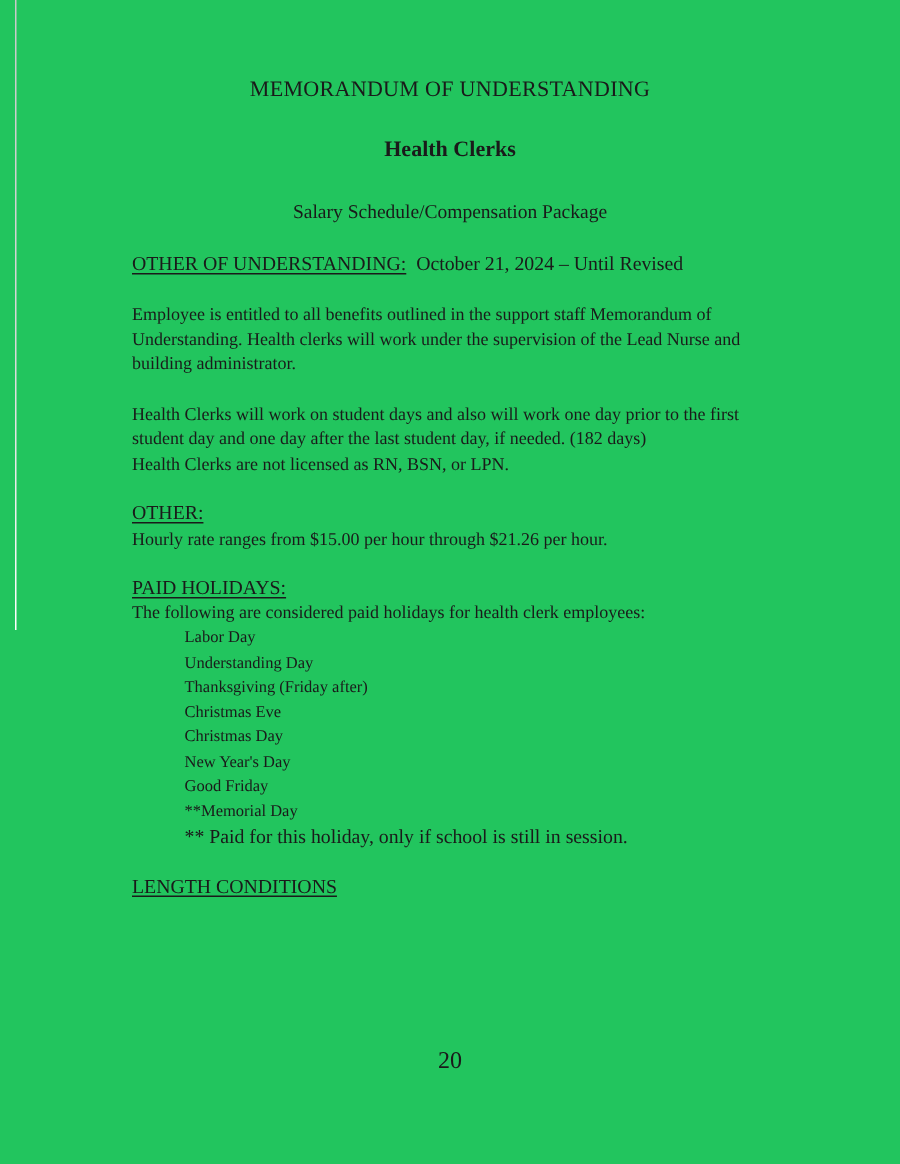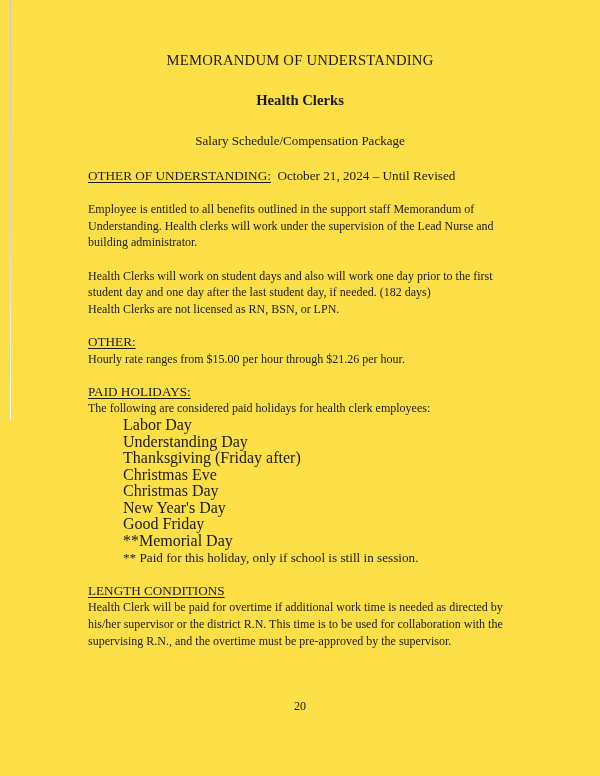--- a/index.html
+++ b/index.html
@@ -8,21 +8,21 @@
     background: #ffffff;
   }
   body {
     font-family: "Liberation Serif", "DejaVu Serif", serif;
     color: #1a1a1a;
   }
   #page {
     position: relative;
     width: 600px;
     height: 776px;
-    background: #fde047;
+    background: #22c55e;
     overflow: hidden;
   }
   
   .scan-edge {
     position: absolute;
     left: 10px;
     top: 0;
     width: 1px;
     height: 420px;
     background: linear-gradient(to bottom, #c9c9c9 0%, #d8d8d8 55%, #ffffff 100%);
@@ -68,36 +68,36 @@
     margin: 0;
     text-align: left;
   }
   .gap-para { height: 16.6px; }
   .holiday-list {
     list-style: none;
     margin: 0;
     padding: 0 0 0 35px;
   }
   .holiday-list li {
-    font-size: 16px;
+    font-size: 11px;
     line-height: 16.6px;
   }
   .footnote {
     font-size: 13.2px;
     line-height: 16.6px;
     margin: 0;
     padding-left: 35px;
   }
   .page-number {
     position: absolute;
     top: 699px;
     left: 0;
     width: 600px;
     text-align: center;
-    font-size: 12px;
+    font-size: 16px;
   }
 </style>
 </head>
 <body>
 
 <div id="page">
 
   <div class="scan-edge"></div>
 
   <div class="content">
@@ -137,19 +137,18 @@
       <li>Christmas Day</li>
       <li>New Year's Day</li>
       <li>Good Friday</li>
       <li>**Memorial Day</li>
     </ul>
     <p class="footnote">** Paid for this holiday, only if school is still in session.</p>
 
     <div class="gap-para"></div>
 
     <p class="section-line"><span class="u">LENGTH CONDITIONS</span></p>
-    <p class="para">Health Clerk will be paid for overtime if additional work time is needed as directed by his/her supervisor or the district R.N.   This time is to be used for collaboration with the supervising R.N., and the overtime must be pre-approved by the supervisor.</p>
 
   </div>
 
   <div class="page-number">20</div>
 
 </div>
 
 </body></html>

